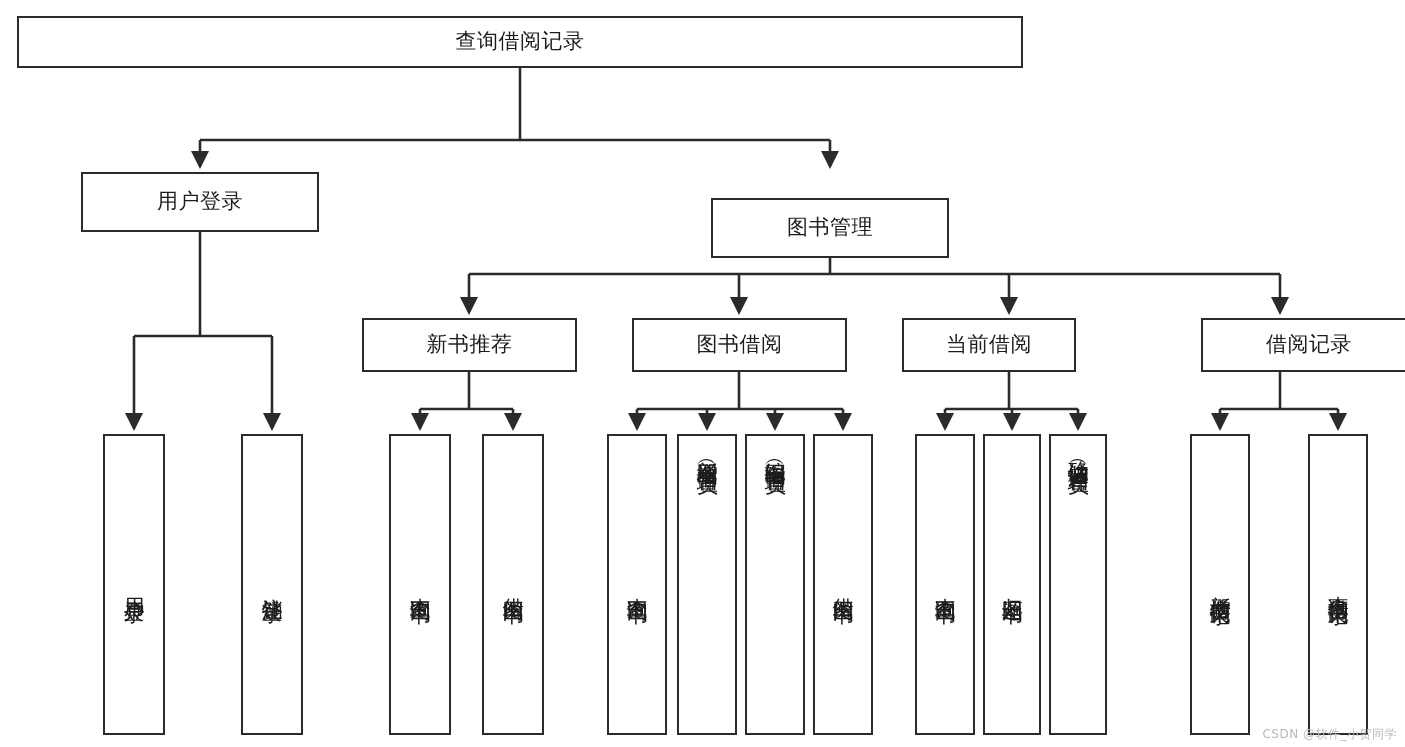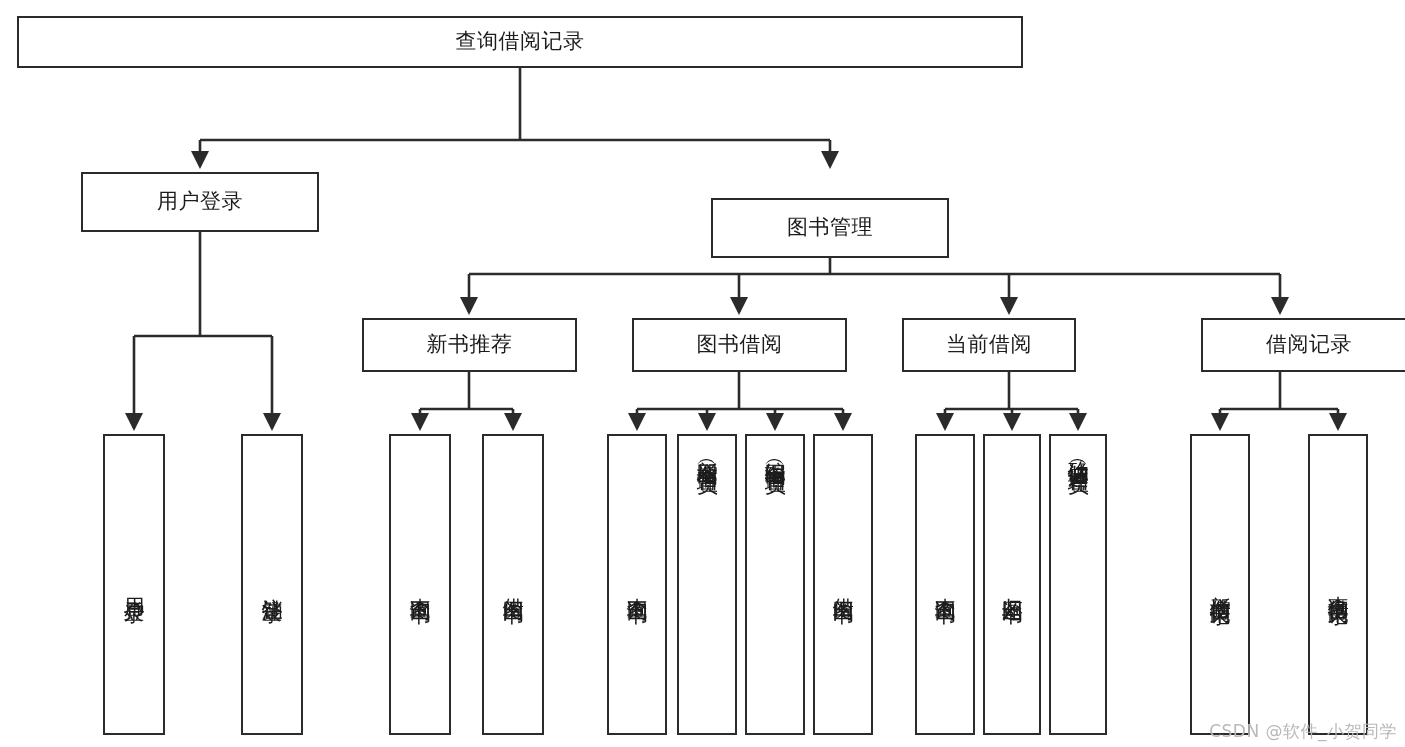--- a/index.html
+++ b/index.html
@@ -57,21 +57,21 @@
     padding-top: 8px;
   }
   .leaf-box.center-v {
     align-items: center;
     padding-top: 0;
   }
   #watermark {
     position: absolute;
     right: 8px;
     bottom: 4px;
-    font-size: 17px;
+    font-size: 12px;
     color: #b9b9b9;
     white-space: nowrap;
     letter-spacing: 0.5px;
   }
 </style>
 </head>
 <body>
 
 <div id="canvas">
 

